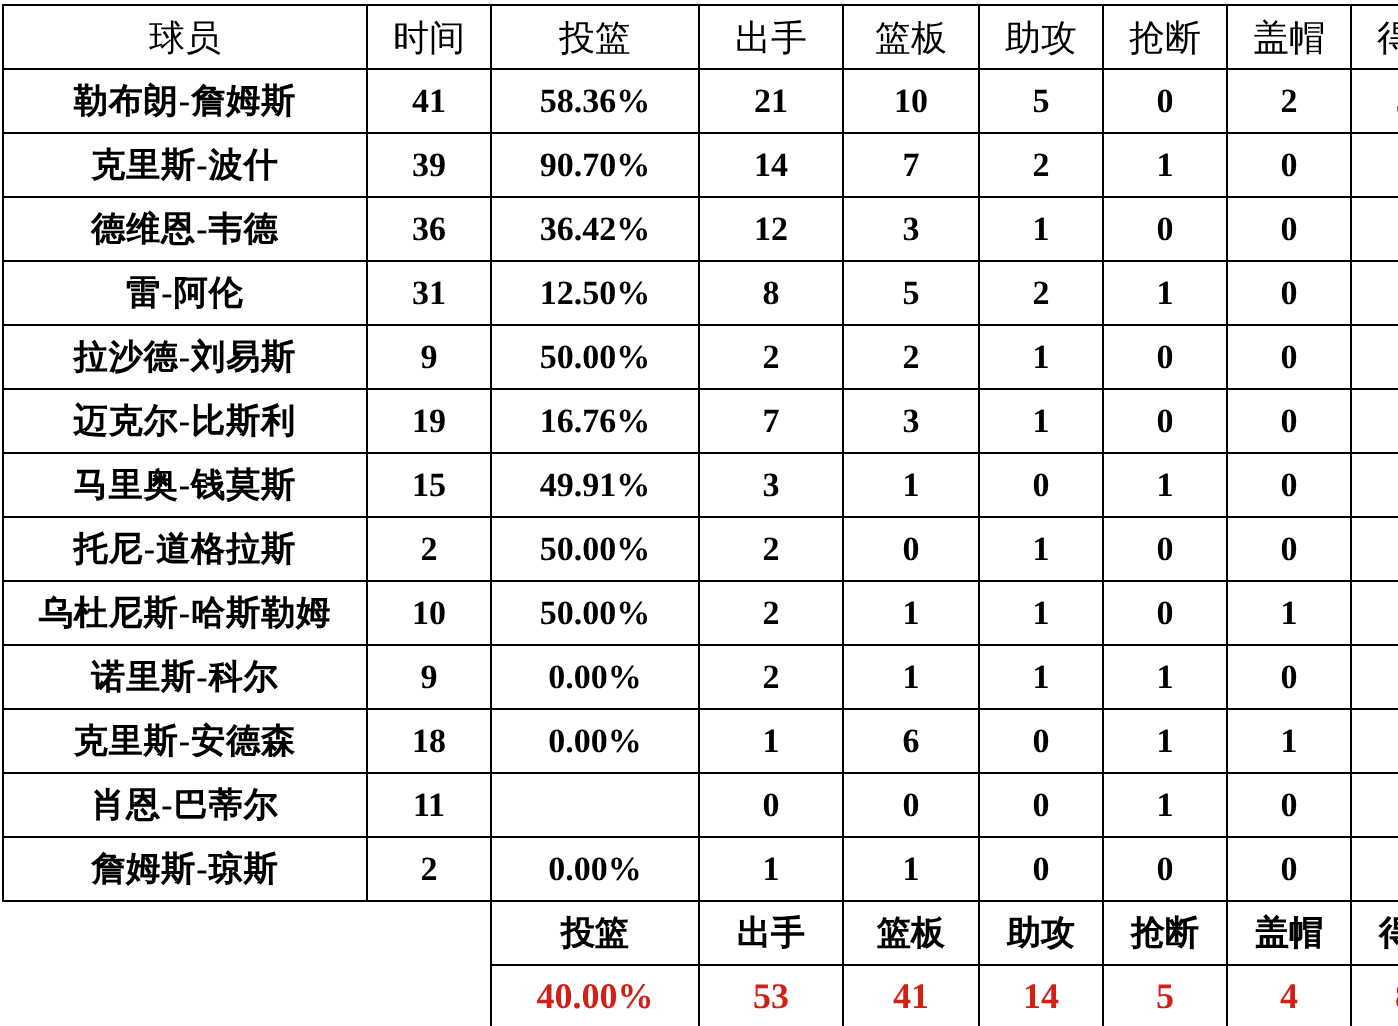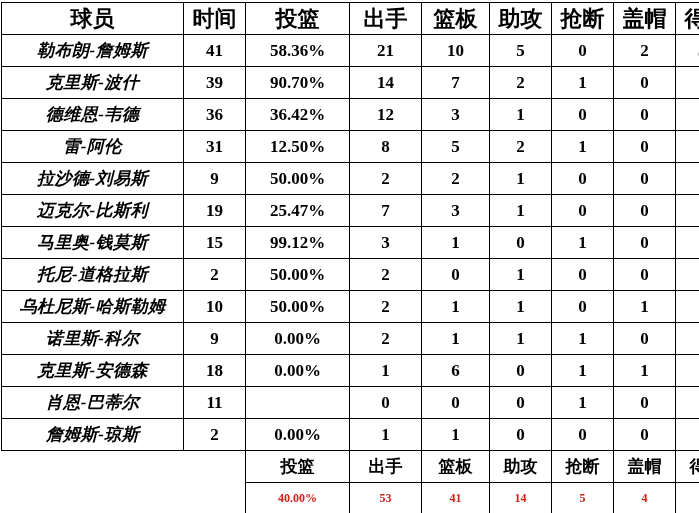--- a/index.html
+++ b/index.html
@@ -32,44 +32,43 @@
     vertical-align: middle;
     font-weight: bold;
     font-size: 17px;
     height: 31px;
     padding: 0 2px;
     white-space: nowrap;
     overflow: hidden;
   }
   
   table.stats th.hdr {
-    font-size: 22px;
-    font-weight: bold;
+    font-size: 18px;
+    font-weight: normal;
   }
   col.c-name { width: 182px; }
   col.c-min  { width: 62px; }
   col.c-pct  { width: 104px; }
   col.c-fga  { width: 72px; }
   col.c-reb  { width: 68px; }
   col.c-ast  { width: 62px; }
   col.c-stl  { width: 62px; }
   col.c-blk  { width: 62px; }
   col.c-pts  { width: 62px; }
 
   td.name {
     font-size: 18px;
     letter-spacing: 0.5px;
-    font-style: italic;
   }
   tr.totals-label td {
     font-size: 17px;
   }
   tr.totals-values td {
     color: #d21f18;
-    font-size: 12px;
+    font-size: 18px;
   }
   td.blank-cell {
     border-left: none;
     border-top: none;
     border-bottom: none;
   }
   tr.totals-label td.blank-cell,
   tr.totals-values td.blank-cell {
     border: none;
   }
@@ -155,32 +154,32 @@
         <td>2</td>
         <td>2</td>
         <td>1</td>
         <td>0</td>
         <td>0</td>
         <td>3</td>
       </tr>
       <tr>
         <td class="name">迈克尔-比斯利</td>
         <td>19</td>
-        <td>25.47%</td>
+        <td>16.76%</td>
         <td>7</td>
         <td>3</td>
         <td>1</td>
         <td>0</td>
         <td>0</td>
         <td>9</td>
       </tr>
       <tr>
         <td class="name">马里奥-钱莫斯</td>
         <td>15</td>
-        <td>99.12%</td>
+        <td>49.91%</td>
         <td>3</td>
         <td>1</td>
         <td>0</td>
         <td>1</td>
         <td>0</td>
         <td>8</td>
       </tr>
       <tr>
         <td class="name">托尼-道格拉斯</td>
         <td>2</td>

